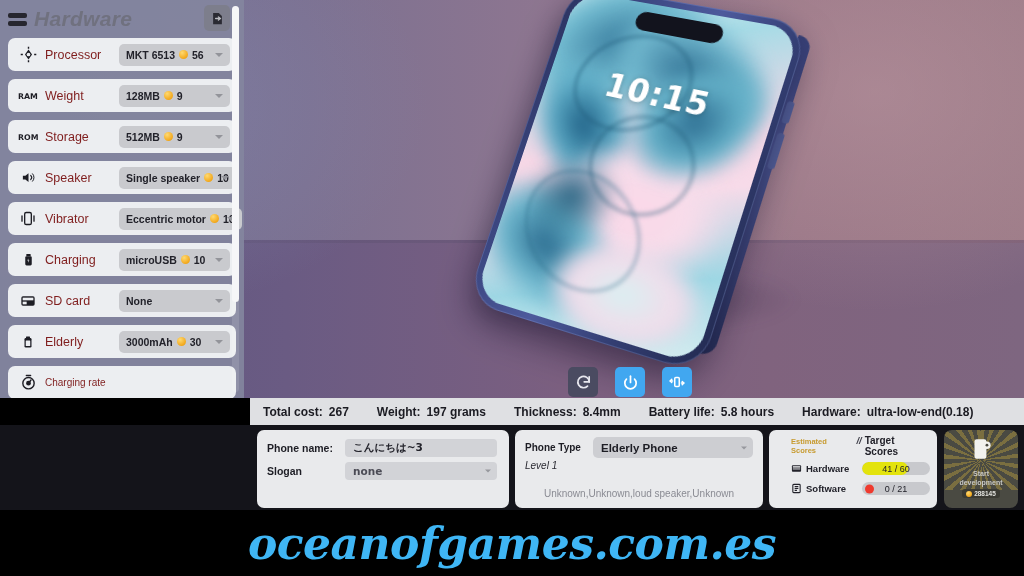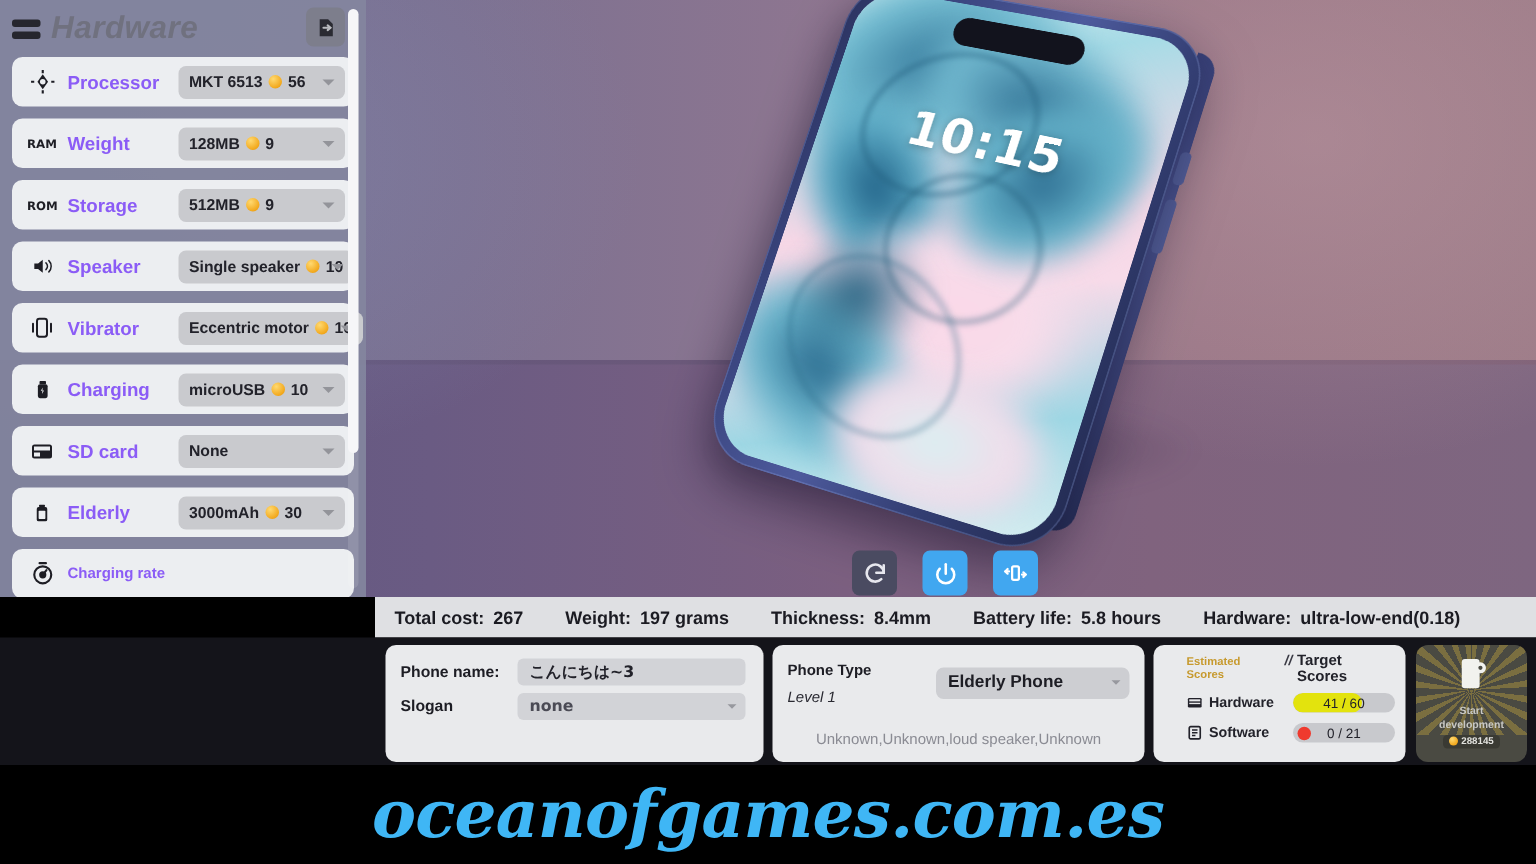--- a/index.html
+++ b/index.html
@@ -177,21 +177,21 @@
     display: flex; align-items: center;
     padding-left: 9px;
     cursor: pointer;
   }
   .sb-ico {
     width: 22px; height: 20px; flex: 0 0 22px;
     display: flex; align-items: center; justify-content: center;
     color: #15803d;
   }
   .sb-label {
-    font-size: 12.5px; color: #8b5cf6; font-weight: 700;
+    font-size: 12.5px; color: #7f1d1d; font-weight: 400;
     margin-left: 6px; white-space: nowrap;
     flex: 0 0 auto; width: 74px;
   }
   .sb-label.small { font-size: 10px; }
   .sb-select {
     position: relative;
     margin-left: auto; margin-right: 6px;
     width: 135px; height: 22px;
     background: #c9cace; border-radius: 5px;
     display: flex; align-items: center;
@@ -273,21 +273,21 @@
   }
   .mini-caret {
     position: absolute; right: 6px; top: 50%; transform: translateY(-50%);
     width: 0; height: 0;
     border-left: 3.5px solid transparent; border-right: 3.5px solid transparent;
     border-top: 3.5px solid #97989e;
   }
 
   
   .p-type { left: 515px; width: 248px; padding: 7px 10px 0 10px; }
-  .type-top { display: flex; align-items: center; gap: 31px; }
+  .type-top { display: flex; align-items: flex-start; }
   .type-lab-wrap { width: 68px; flex: 0 0 68px; }
   .type-lab { font-size: 10px; font-weight: 700; color: #1d1d24; }
   .type-level { font-size: 10px; font-style: italic; color: #2a2a32; margin-top: 2px; }
   .type-select {
     position: relative; flex: 1; height: 21px;
     background: #cdced2; border-radius: 5px;
     display: flex; align-items: center; padding: 0 8px;
     font-size: 11.5px; font-weight: 700; color: #1d1d24;
     cursor: pointer;
   }

